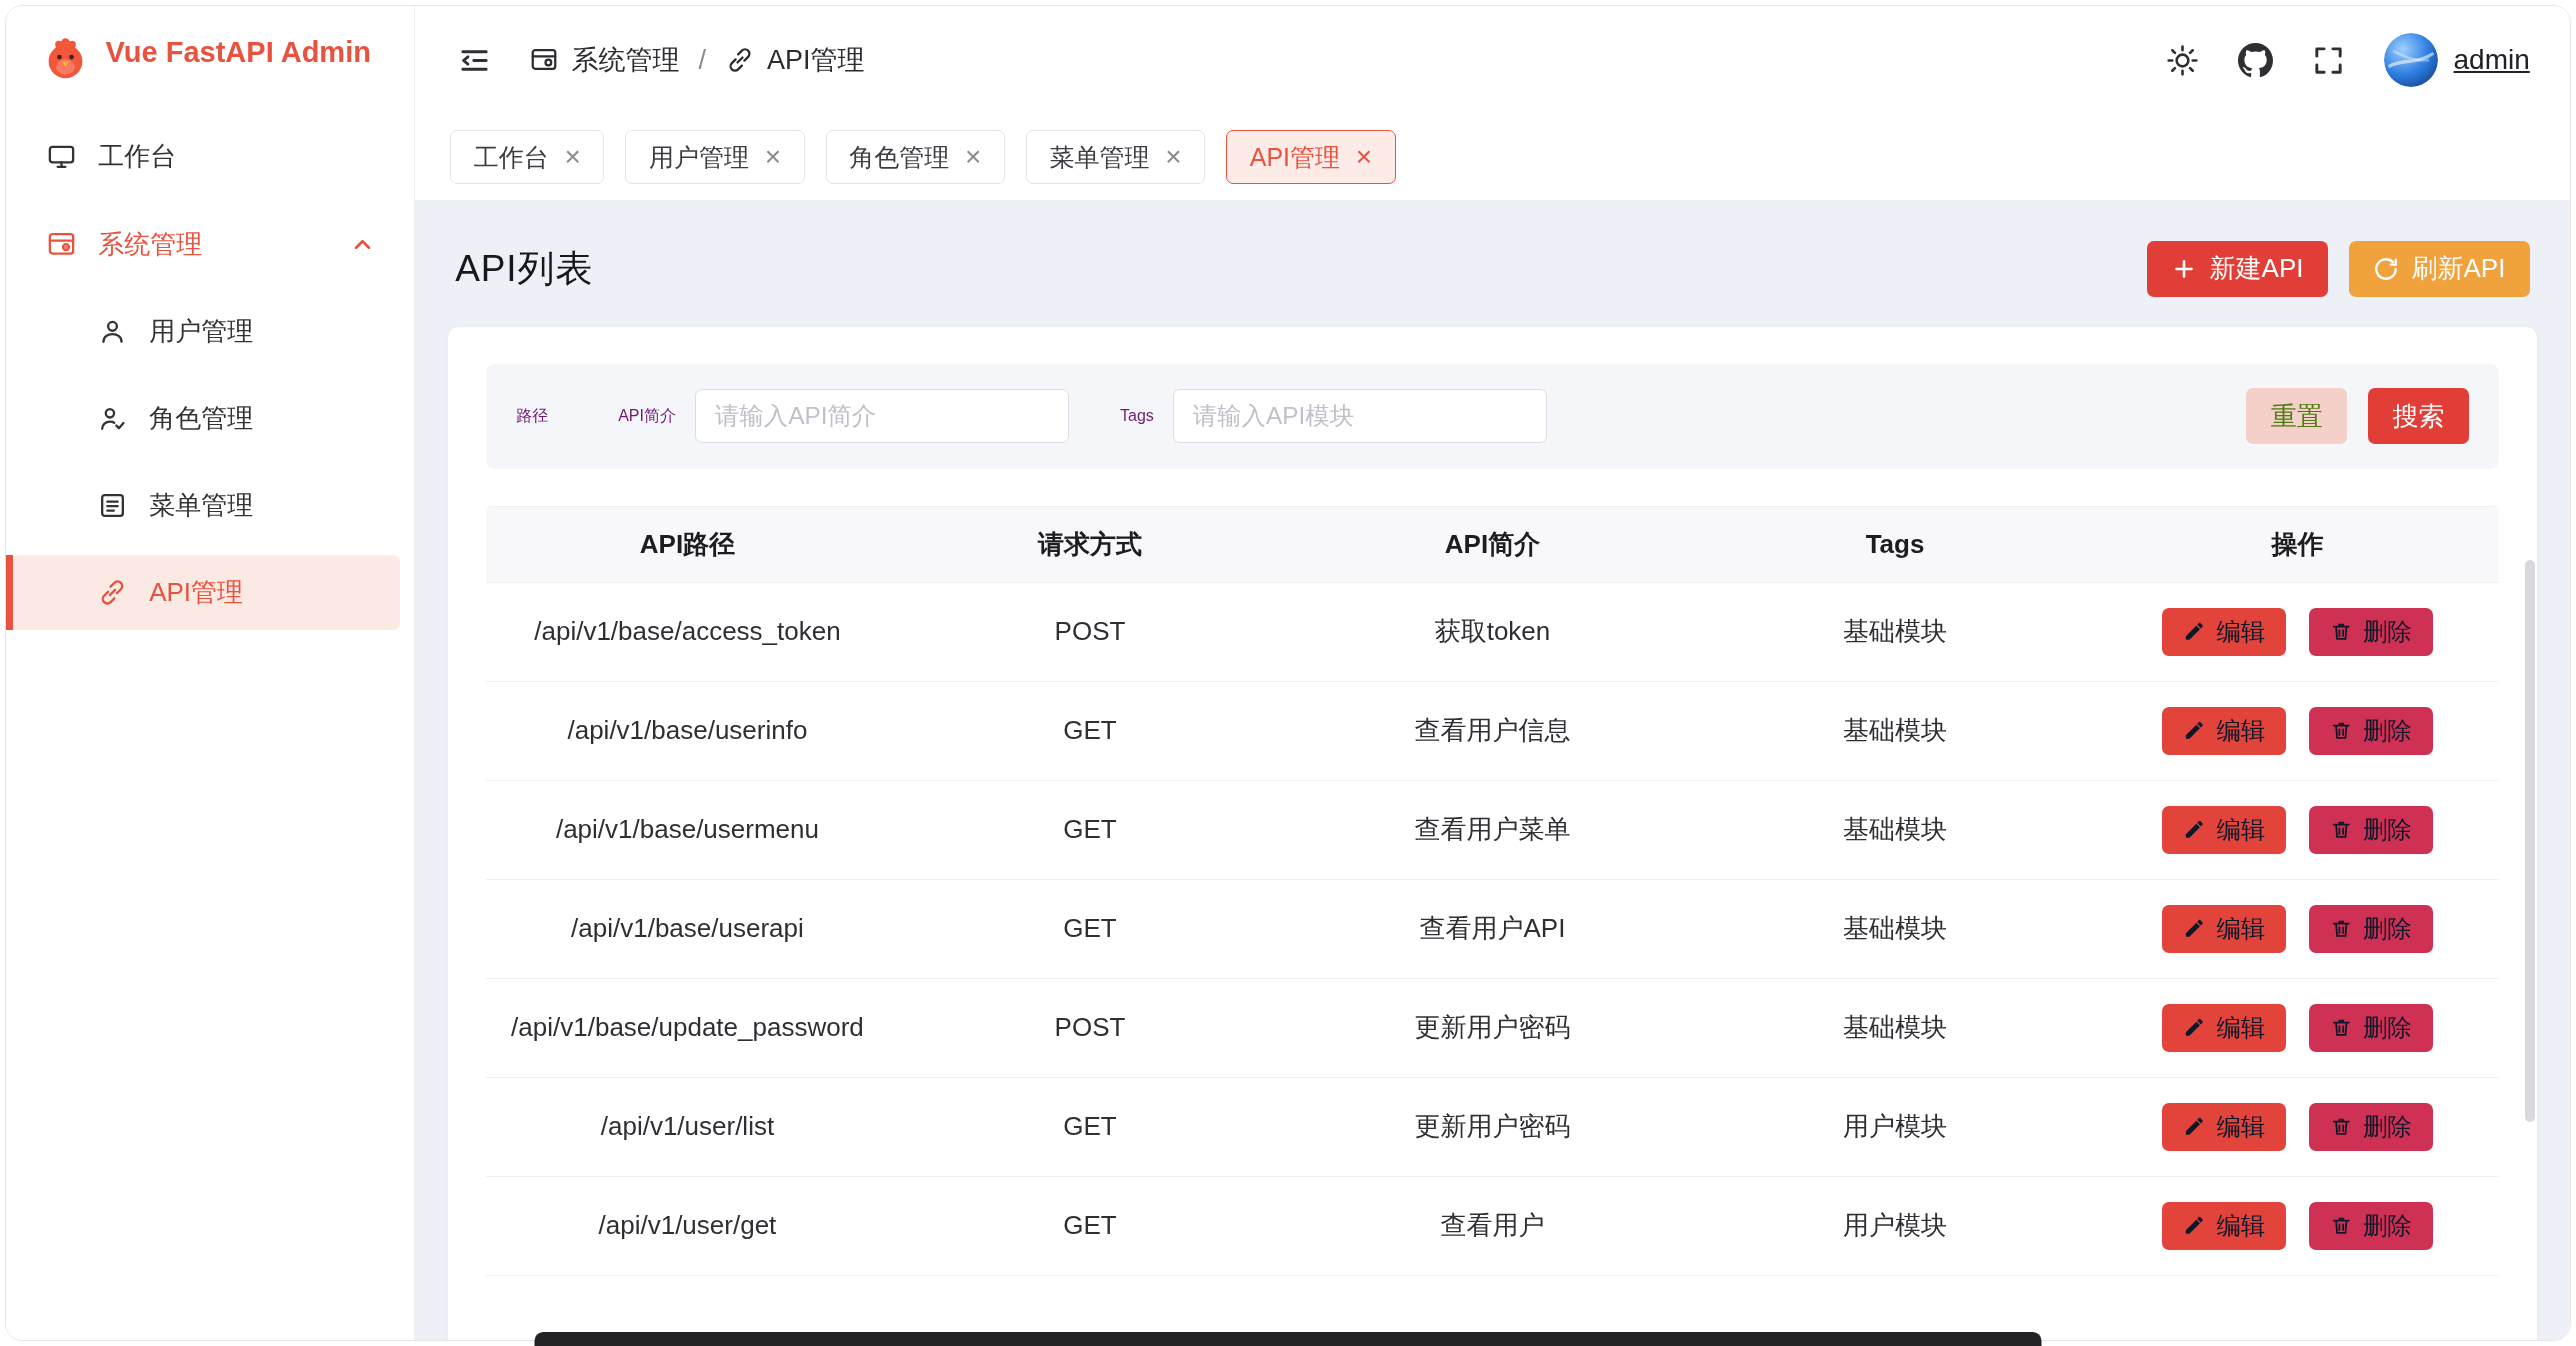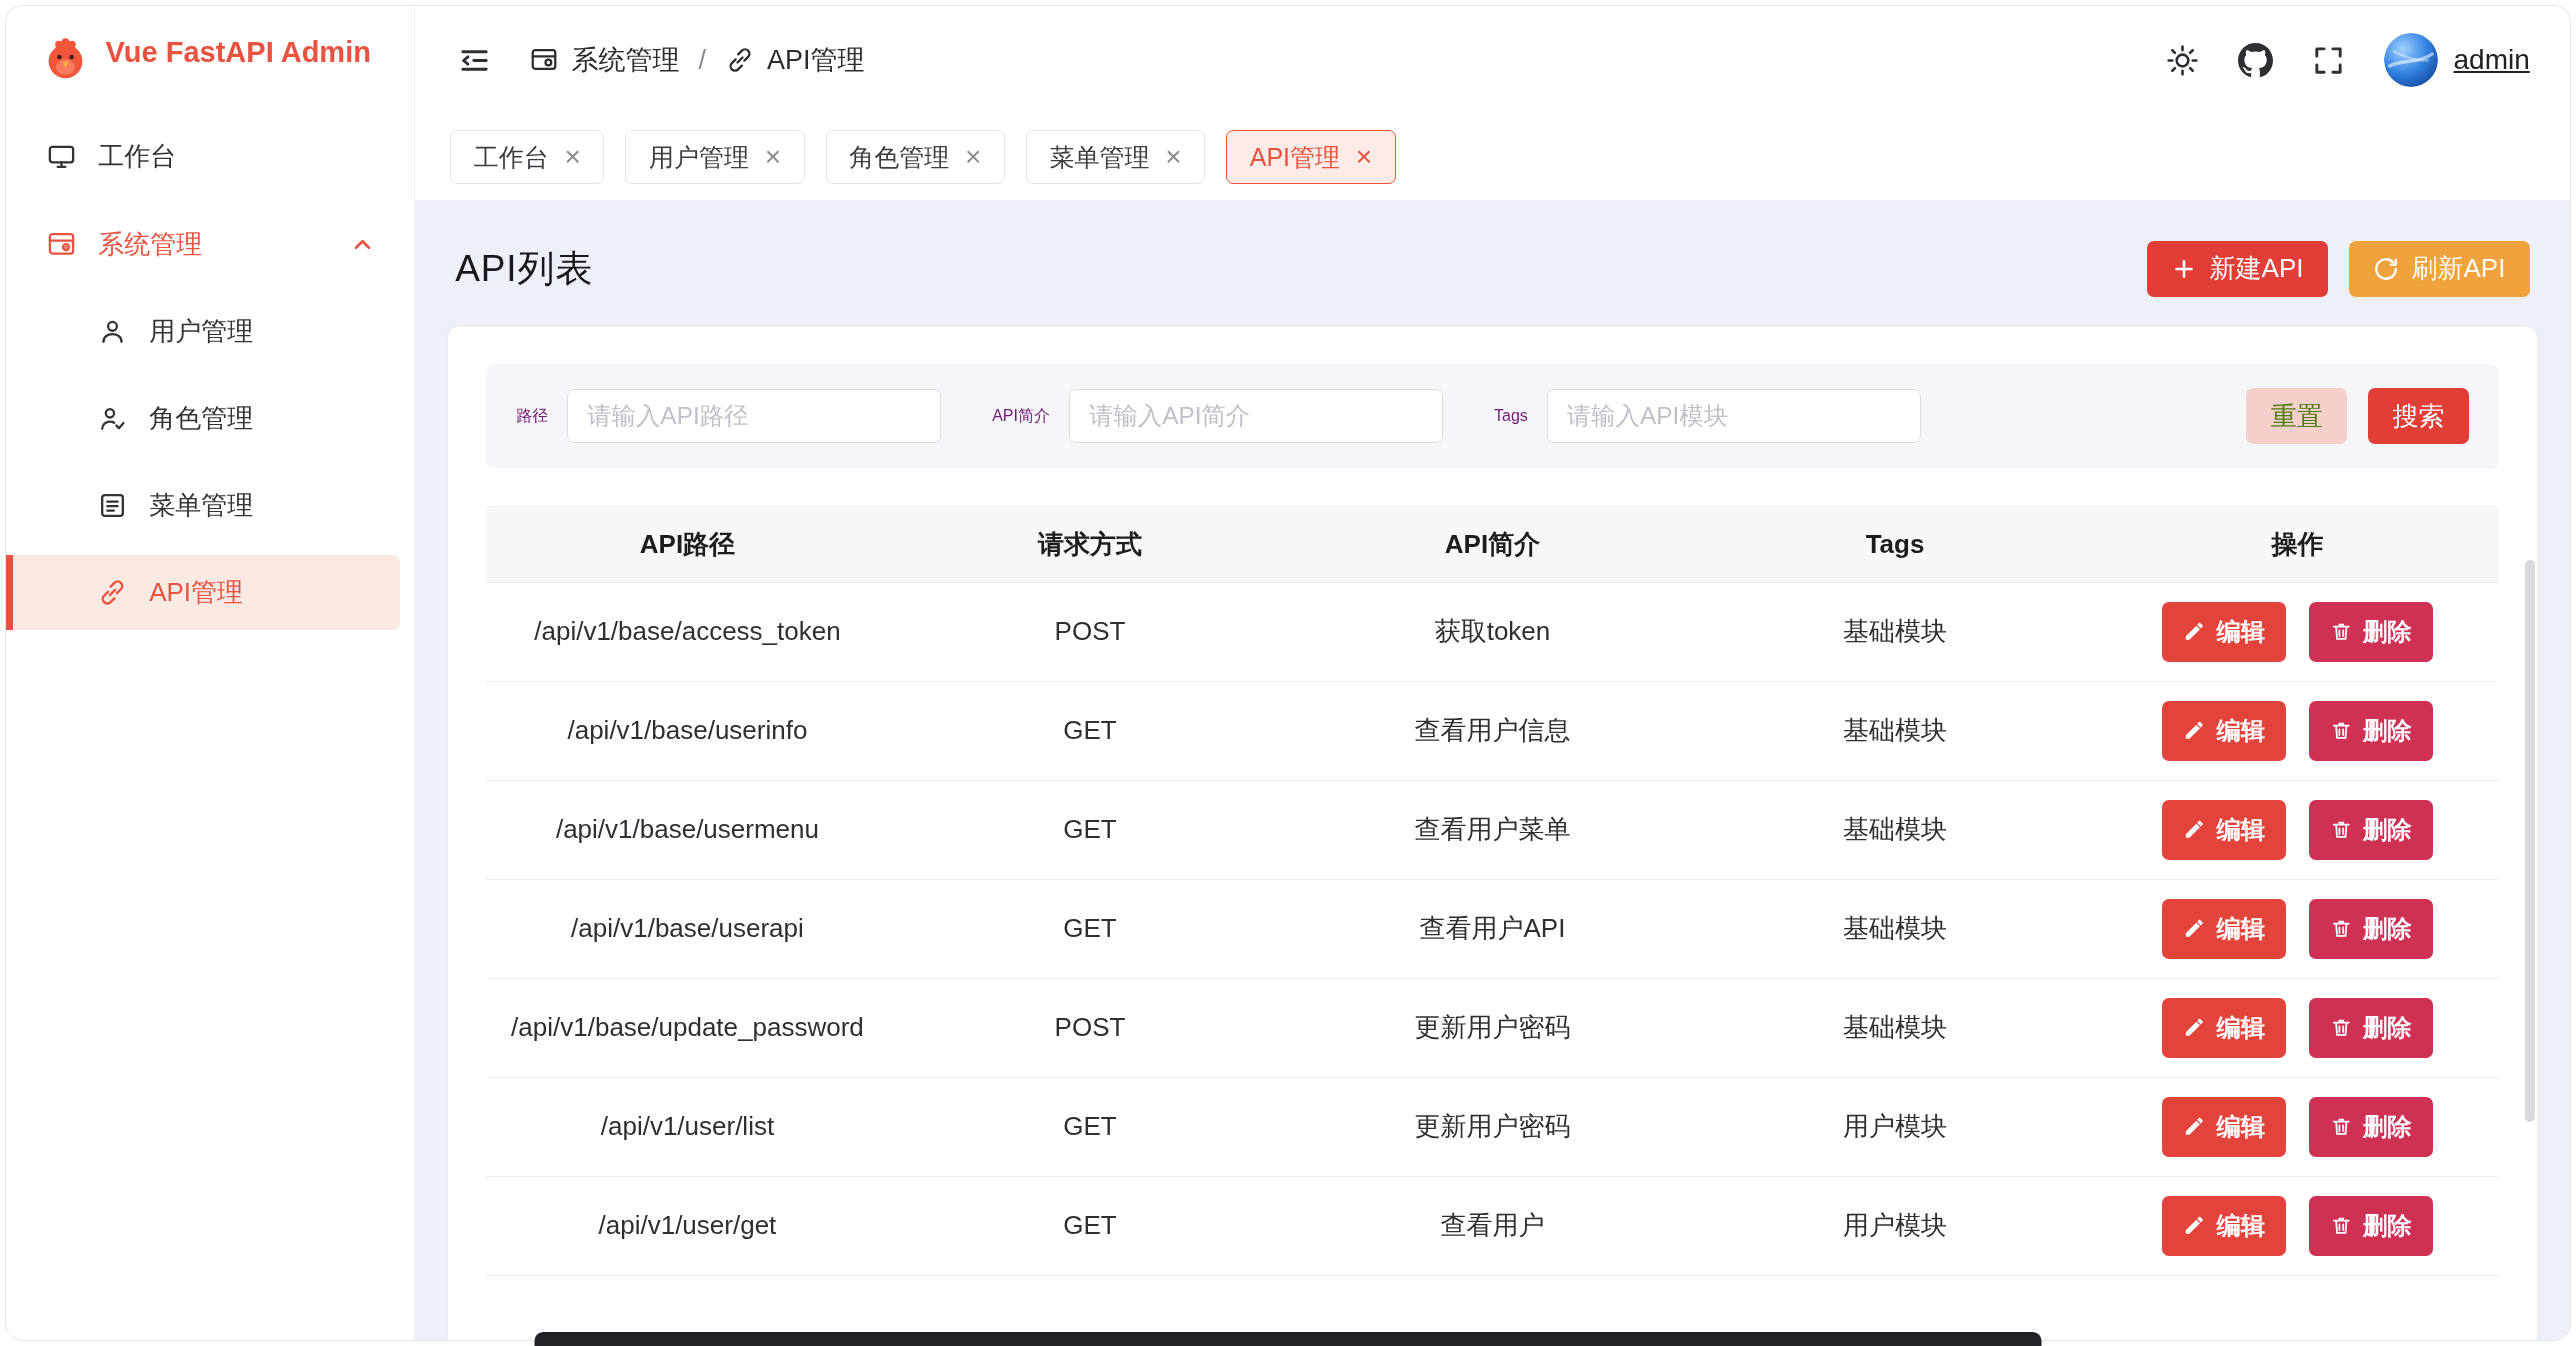--- a/index.html
+++ b/index.html
@@ -69,22 +69,22 @@
   .btn-reset { background:#f5d0ca; color:#4d7c0f; }
   .btn-search { background:#e23e38; }
   
   .table { margin-top:37px; font-size:26px; }
   .t-head, .t-row { display:grid; grid-template-columns:repeat(5, 1fr); align-items:center; }
   .t-head { background:#f8f8fb; height:77px; border-top:0.9px solid #efeff3; border-bottom:0.9px solid #efeff3;
     border-radius:5.2px 5.2px 0 0; font-weight:700; color:#1c1d21; }
   .t-row { height:99px; border-bottom:0.9px solid #f0f0f4; color:#2e2f33; }
   .t-cell { text-align:center; overflow:hidden; text-overflow:ellipsis; white-space:nowrap; padding:0 8.7px; }
   .actions { display:flex; justify-content:center; align-items:center; gap:22.6px; }
-  .btn-sm { height:60px; padding:0 21px; border:none; border-radius:7px; font-size:24.4px; color:#ffffff;
-    display:inline-flex; align-items:center; gap:10.5px; cursor:pointer; font-family:inherit;font-weight:bold; }
+  .btn-sm { height:48px; padding:0 21px; border:none; border-radius:7px; font-size:24.4px; color:#0f172a;
+    display:inline-flex; align-items:center; gap:10.5px; cursor:pointer; font-family:inherit; }
   .btn-sm .icon { width:22.6px; height:22.6px; }
   .btn-edit { background:#e2443c; }
   .btn-del  { background:#cf3154; }
   .scrollbar { position:absolute; right:1.7px; top:233px; width:10.5px; height:562px; background:#d8d8de; border-radius:5.2px; cursor:pointer; }
   
   .icon { display:inline-flex; }
   .icon svg { width:100%; height:100%; display:block; }
   .dock-hint { position:absolute; left:50%; transform:translateX(-50%); bottom:0; width:1507px; height:14px;
     background:#232327; border-radius:8.7px 8.7px 0 0; z-index:60; }
 </style>
@@ -296,21 +296,20 @@
             <span>刷新API</span>
           </button>
         </div>
       </div>
 
       <div class="card">
 
         <div class="filter-bar">
           <div class="f-group">
             <span class="f-label">路径</span>
-            <input class="f-input" type="text" placeholder="请输入API路径" style="">
           </div>
           <div class="f-group">
             <span class="f-label">API简介</span>
             <input class="f-input" type="text" placeholder="请输入API简介" style="">
           </div>
           <div class="f-group">
             <span class="f-label">Tags</span>
             <input class="f-input" type="text" placeholder="请输入API模块" style="">
           </div>
           <div class="f-actions">

